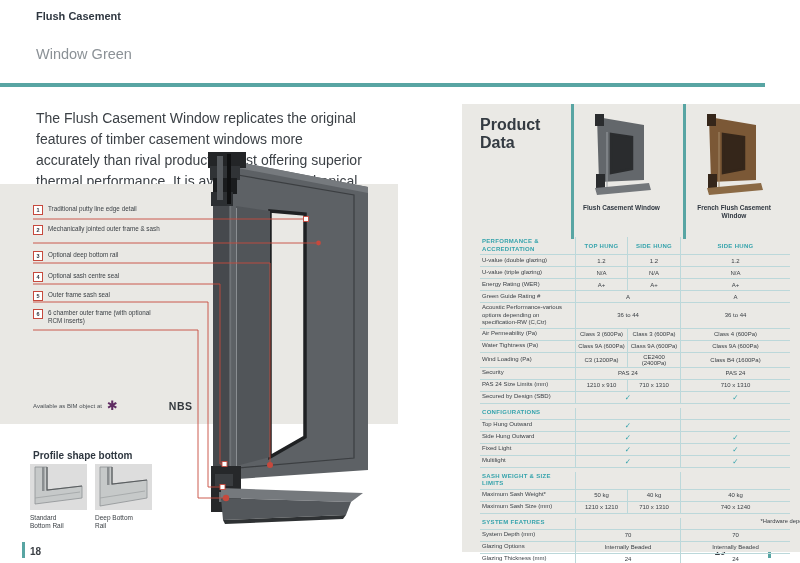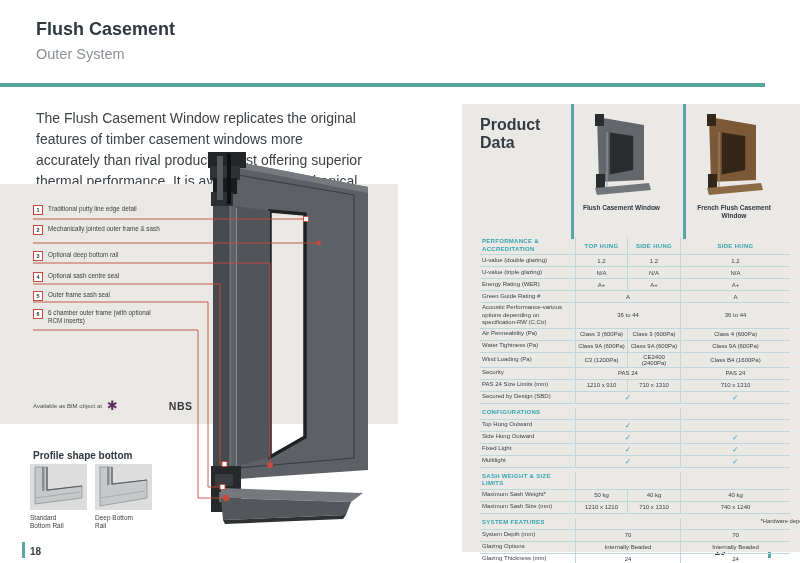--- a/index.html
+++ b/index.html
@@ -3,21 +3,21 @@
 <meta charset="utf-8">
 <style>
   html,body{margin:0;padding:0;}
   body{
     width:800px;height:563px;position:relative;background:#ffffff;
     font-family:"Liberation Sans","DejaVu Sans",sans-serif;
     color:#3c4146;overflow:hidden;
   }
   .abs{position:absolute;}
   
-  #page-title{left:36px;top:18px;font-size:18px;font-weight:bold;color:#2f3740;line-height:1.25;}
+  #page-title{left:36px;top:10px;font-size:11px;font-weight:bold;color:#2f3740;line-height:1.25;}
   #page-subtitle{left:36px;top:45px;font-size:14.5px;color:#8b9196;line-height:1.25;}
   #teal-rule{left:0;top:83px;width:765px;height:4px;background:#58a5a3;}
   #intro{left:36px;top:108px;width:332px;font-size:14px;line-height:1.5;color:#3c4146;}
   
   #illus-panel{left:0;top:184px;width:398px;height:240px;background:#e9e8e4;}
   
   .callout{position:absolute;display:flex;align-items:flex-start;}
   .cnum{width:8px;height:8px;border:1px solid #c6493d;background:#ffffff;color:#2f3740;
         font-size:5.5px;font-weight:bold;text-align:center;line-height:8px;flex:0 0 auto;}
   .ctext{margin-left:5px;font-size:6.3px;line-height:1.3;color:#3c4146;width:112px;}
@@ -56,21 +56,21 @@
   .check{color:#35a3ac;font-size:7.5px;}
   #footnote{position:absolute;top:414px;right:2px;width:150px;text-align:right;font-size:5.8px;color:#3c4146;}
   
   .p-gray .body{fill:#63676b}.p-gray .dark{fill:#2a2c2e}.p-gray .sill{fill:#73777b}.p-gray .open{fill:#e3e2de}
   .p-brown .body{fill:#7b5836}.p-brown .dark{fill:#35261a}.p-brown .sill{fill:#8b6a45}.p-brown .open{fill:#e3e2de}
 </style>
 </head>
 <body>
 
 <div class="abs" id="page-title">Flush Casement</div>
-<div class="abs" id="page-subtitle">Outer System</div>
+<div class="abs" id="page-subtitle">Window Green</div>
 <div class="abs" id="teal-rule"></div>
 
 <div class="abs" id="intro">The Flush Casement Window replicates the original features of timber casement windows more accurately than rival products whilst offering superior thermal performance. It is available with mechanical joint options and fully welded construction.</div>
 
 <div class="abs" id="illus-panel"></div>
 
 <svg class="abs" style="left:193px;top:148px;" width="185" height="395" viewBox="0 0 185 395">
 
   <path d="M24,10 L175,39 L175,322 L30,332 Z M77,63 L112,66 L112,289 L77,309 Z" fill="#5d6165" fill-rule="evenodd"></path>
 

